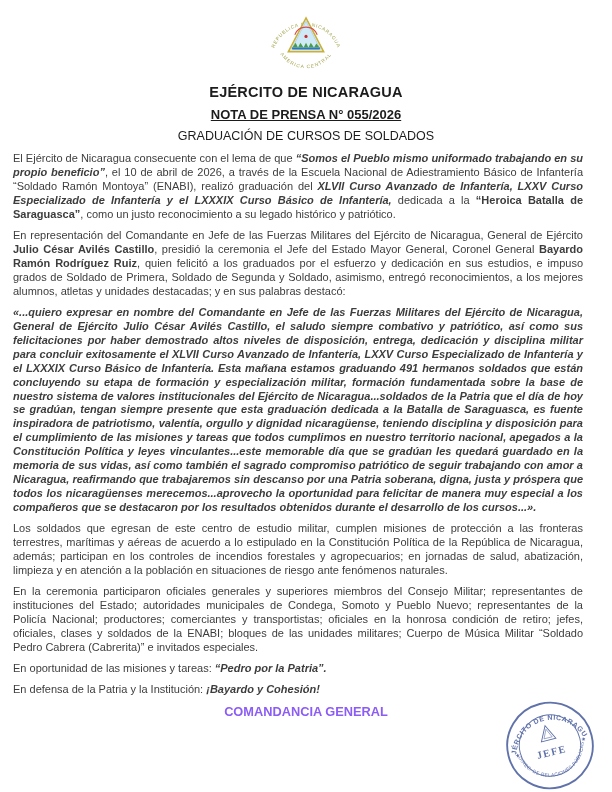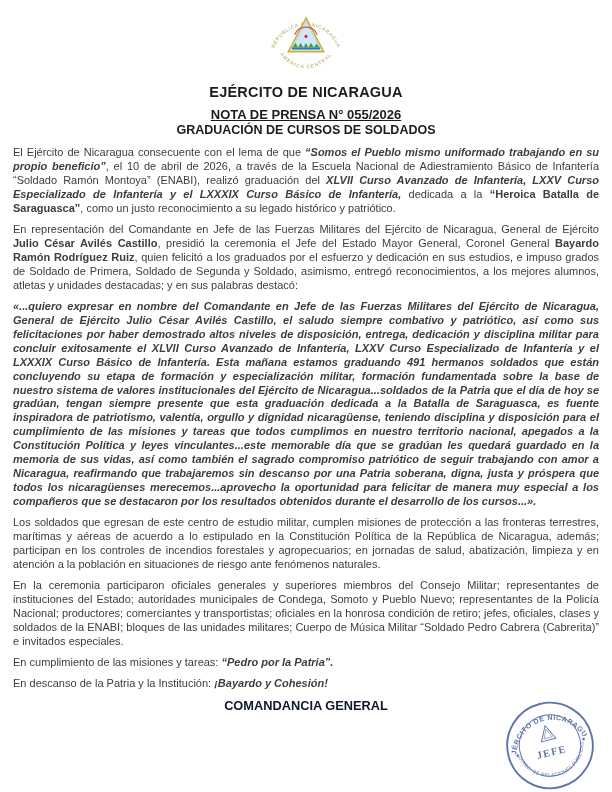--- a/index.html
+++ b/index.html
@@ -3,27 +3,27 @@
 <meta charset="utf-8">
 <style>
   html,body{margin:0;padding:0;background:#ffffff;}
   body{width:612px;height:792px;font-family:"Liberation Sans",sans-serif;}
   .page{position:relative;width:612px;height:792px;overflow:hidden;background:#fff;
         box-sizing:border-box;padding:6px 13px 0 13px;color:#3d3d3d;}
   .emblem-wrap{text-align:center;margin:0 0 2px 0;}
   .emblem{width:104px;height:72px;}
   .doc-head{text-align:center;color:#1c1c1c;}
   .head-org{font-size:14.5px;font-weight:bold;letter-spacing:.2px;margin:2px 0 7px 0;}
-  .head-doc{font-size:13px;font-weight:bold;text-decoration:underline;margin:0 0 1px 0;}
-  .head-subj{font-size:12.5px;font-weight:bold;margin:0 0 9px 0;}
+  .head-doc{font-size:13px;font-weight:bold;text-decoration:underline;margin:0 0 7px 0;}
+  .head-subj{font-size:12.5px;font-weight:normal;margin:0 0 9px 0;}
   .doc-body{font-size:11px;line-height:1.27;}
-  .para{text-align:justify;margin:0 0 7px 0;}
+  .para{text-align:justify;margin:0 16px 7px 0;}
   .run.bold{font-weight:bold;}
   .run.bold-italic{font-weight:bold;font-style:italic;}
-  .footer{ text-align:center;font-weight:bold;color:#0f172a;font-size:12.8px;line-height:1.22;margin-top:3px;}
+  .footer{ text-align:center;font-weight:bold;color:#8b5cf6;font-size:12.8px;line-height:1.22;margin-top:3px;}
   .stamp{position:absolute;left:501px;top:699px;width:98px;height:93px;opacity:.88;}
 </style>
 </head>
 <body>
 
 <div class="page">
 
   <div class="emblem-wrap">
     <svg class="emblem" viewBox="0 0 120 90">
       <defs>
@@ -52,22 +52,22 @@
     <div class="head-doc">NOTA DE PRENSA N° 055/2026</div>
     <div class="head-subj">GRADUACIÓN DE CURSOS DE SOLDADOS</div>
   </div>
 
   <div class="doc-body">
       <p class="para"><span class="run normal">El Ejército de Nicaragua consecuente con el lema de que </span><span class="run bold-italic">“Somos el Pueblo mismo uniformado trabajando en su propio beneficio”</span><span class="run normal">, el 10 de abril de 2026, a través de la Escuela Nacional de Adiestramiento Básico de Infantería “Soldado Ramón Montoya” (ENABI), realizó graduación del </span><span class="run bold-italic">XLVII Curso Avanzado de Infantería, LXXV Curso Especializado de Infantería y el LXXXIX Curso Básico de Infantería,</span><span class="run normal"> dedicada a la </span><span class="run bold">“Heroica Batalla de Saraguasca”</span><span class="run normal">, como un justo reconocimiento a su legado histórico y patriótico.</span></p>
       <p class="para"><span class="run normal">En representación del Comandante en Jefe de las Fuerzas Militares del Ejército de Nicaragua, General de Ejército </span><span class="run bold">Julio César Avilés Castillo</span><span class="run normal">, presidió la ceremonia el Jefe del Estado Mayor General, Coronel General </span><span class="run bold">Bayardo Ramón Rodríguez Ruiz</span><span class="run normal">, quien felicitó a los graduados por el esfuerzo y dedicación en sus estudios, e impuso grados de Soldado de Primera, Soldado de Segunda y Soldado, asimismo, entregó reconocimientos, a los mejores alumnos, atletas y unidades destacadas; y en sus palabras destacó:</span></p>
       <p class="para"><span class="run bold-italic">«...quiero expresar en nombre del Comandante en Jefe de las Fuerzas Militares del Ejército de Nicaragua, General de Ejército Julio César Avilés Castillo, el saludo siempre combativo y patriótico, así como sus felicitaciones por haber demostrado altos niveles de disposición, entrega, dedicación y disciplina militar para concluir exitosamente el XLVII Curso Avanzado de Infantería, LXXV Curso Especializado de Infantería y el LXXXIX Curso Básico de Infantería. Esta mañana estamos graduando 491 hermanos soldados que están concluyendo su etapa de formación y especialización militar, formación fundamentada sobre la base de nuestro sistema de valores institucionales del Ejército de Nicaragua...soldados de la Patria que el día de hoy se gradúan, tengan siempre presente que esta graduación dedicada a la Batalla de Saraguasca, es fuente inspiradora de patriotismo, valentía, orgullo y dignidad nicaragüense, teniendo disciplina y disposición para el cumplimiento de las misiones y tareas que todos cumplimos en nuestro territorio nacional, apegados a la Constitución Política y leyes vinculantes...este memorable día que se gradúan les quedará guardado en la memoria de sus vidas, así como también el sagrado compromiso patriótico de seguir trabajando con amor a Nicaragua, reafirmando que trabajaremos sin descanso por una Patria soberana, digna, justa y próspera que todos los nicaragüenses merecemos...aprovecho la oportunidad para felicitar de manera muy especial a los compañeros que se destacaron por los resultados obtenidos durante el desarrollo de los cursos...».</span></p>
       <p class="para"><span class="run normal">Los soldados que egresan de este centro de estudio militar, cumplen misiones de protección a las fronteras terrestres, marítimas y aéreas de acuerdo a lo estipulado en la Constitución Política de la República de Nicaragua, además; participan en los controles de incendios forestales y agropecuarios; en jornadas de salud, abatización, limpieza y en atención a la población en situaciones de riesgo ante fenómenos naturales.</span></p>
       <p class="para"><span class="run normal">En la ceremonia participaron oficiales generales y superiores miembros del Consejo Militar; representantes de instituciones del Estado; autoridades municipales de Condega, Somoto y Pueblo Nuevo; representantes de la Policía Nacional; productores; comerciantes y transportistas; oficiales en la honrosa condición de retiro; jefes, oficiales, clases y soldados de la ENABI; bloques de las unidades militares; Cuerpo de Música Militar “Soldado Pedro Cabrera (Cabrerita)” e invitados especiales.</span></p>
-      <p class="para"><span class="run normal">En cumplimiento de las misiones y tareas: </span><span class="run bold-italic">“Pedro por la Patria”.</span></p>
-      <p class="para"><span class="run normal">En descanso de la Patria y la Institución: </span><span class="run bold-italic">¡Bayardo y Cohesión!</span></p>
+      <p class="para"><span class="run normal">En oportunidad de las misiones y tareas: </span><span class="run bold-italic">“Pedro por la Patria”.</span></p>
+      <p class="para"><span class="run normal">En defensa de la Patria y la Institución: </span><span class="run bold-italic">¡Bayardo y Cohesión!</span></p>
     </div>
 
   <div class="footer">
     <div>COMANDANCIA GENERAL</div>
   </div>
 
   <svg class="stamp" viewBox="0 0 100 100">
     <defs>
       <path id="stampTop" d="M 12,53 A 39,39 0 0 1 88,53" fill="none"></path>
       <path id="stampBot" d="M 14,55 A 37,37 0 0 0 86,55" fill="none"></path>

